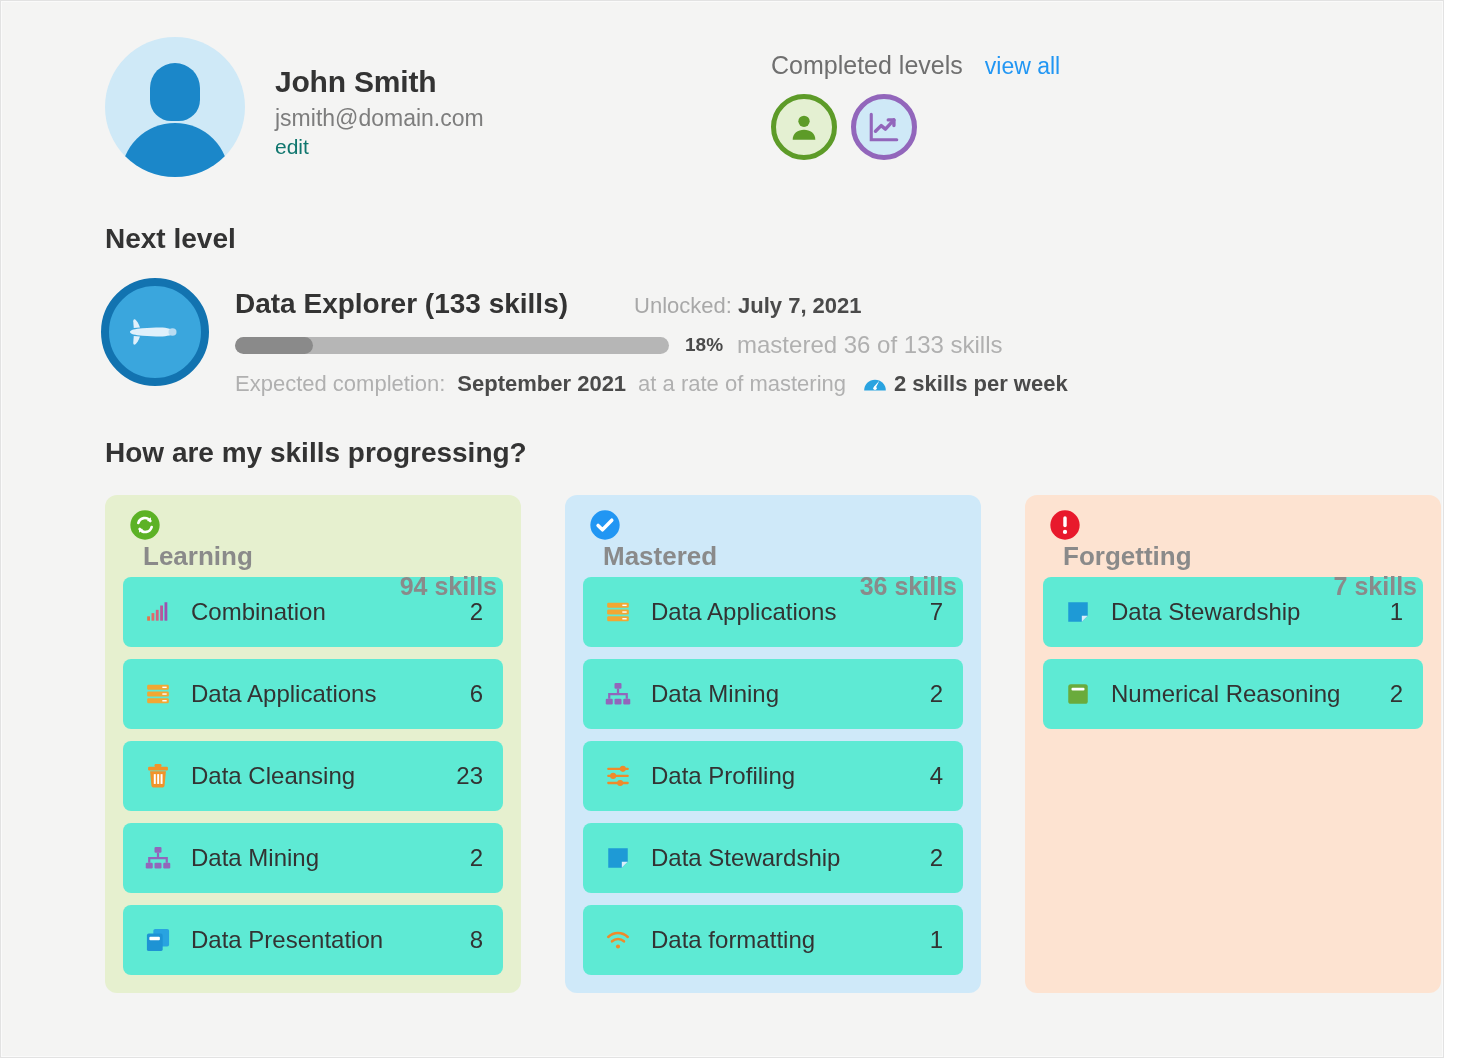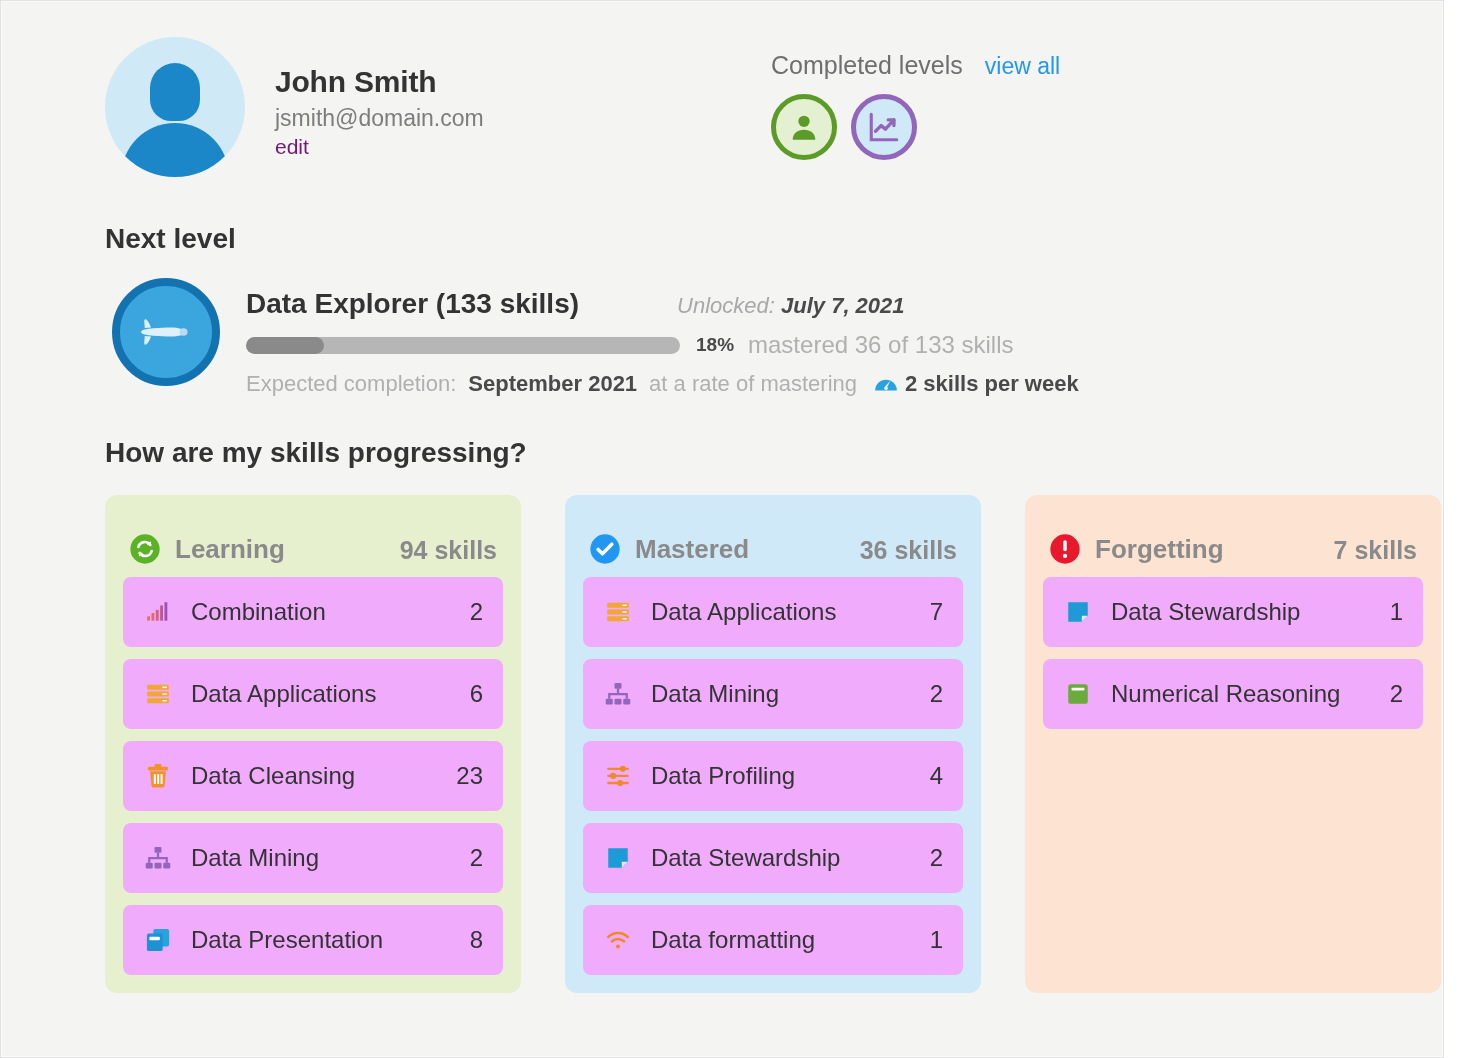--- a/index.html
+++ b/index.html
@@ -69,21 +69,21 @@
     color: #333333;
     letter-spacing: -0.2px;
   }
   .profile-email {
     font-size: 23px;
     color: #7d7d7d;
     margin-top: 6px;
   }
   .profile-edit {
     font-size: 21px;
-    color: #701a75;
+    color: #0f766e;
     margin-top: 3px;
     cursor: pointer;
   }
 
   
   .completed-block {
     position: absolute;
     left: 770px;
     top: 50px;
   }
@@ -122,21 +122,21 @@
     position: absolute;
     font-size: 28px;
     font-weight: bold;
     color: #333333;
   }
   #next-level-title { left: 104px; top: 222px; }
   #progress-title { left: 104px; top: 436px; text-align: center; }
 
   .level-row {
     position: absolute;
-    left: 111px;
+    left: 100px;
     top: 277px;
     display: flex;
     align-items: flex-start;
   }
   .level-badge {
     width: 108px;
     height: 108px;
     border-radius: 50%;
     background: #3aa6dd;
     border: 8px solid #1273b0;
@@ -152,24 +152,23 @@
   .level-line1 {
     display: flex;
     align-items: baseline;
   }
   .level-name {
     font-size: 28px;
     font-weight: bold;
     color: #333333;
   }
   .level-unlocked {
-    margin-left: 98px;
+    margin-left: 66px;
     font-size: 22px;
     color: #a8a8a8;
-    font-style: italic;
   }
   .level-unlocked b { color: #4a4a4a; font-weight: bold; }
 
   .level-line2 {
     display: flex;
     align-items: center;
     margin-top: 11px;
   }
   .progress-track {
     width: 434px;
@@ -219,40 +218,41 @@
     width: 416px;
     border-radius: 12px;
     padding: 14px 18px 18px 18px;
   }
   .col-learning   { background: #e6f0cf; }
   .col-mastered   { background: #cfe9f9; }
   .col-forgetting { background: #fde3d1; }
 
   .col-head {
     display: flex;
-    align-items: flex-end;
+    align-items: flex-start;
     height: 56px;
     padding: 0 6px;
+    flex-direction: column;
   }
   .col-head-icon { flex: none; display: flex; }
   .col-head-label {
     margin-left: 14px;
     font-size: 26px;
     color: #8a8a8a;
     font-weight: bold;
   }
   .col-head-count {
     margin-left: auto;
     font-size: 25px;
     color: #8a8a8a;
     font-weight: bold;
   }
 
   .skill-row {
-    background: #f0abfc;
+    background: #5eead4;
     border-radius: 8px;
     height: 70px;
     display: flex;
     align-items: center;
     padding: 0 20px;
     margin-top: 12px;
   }
   .skill-icon { flex: none; width: 30px; display: flex; justify-content: center; }
   .skill-label {
     margin-left: 18px;

